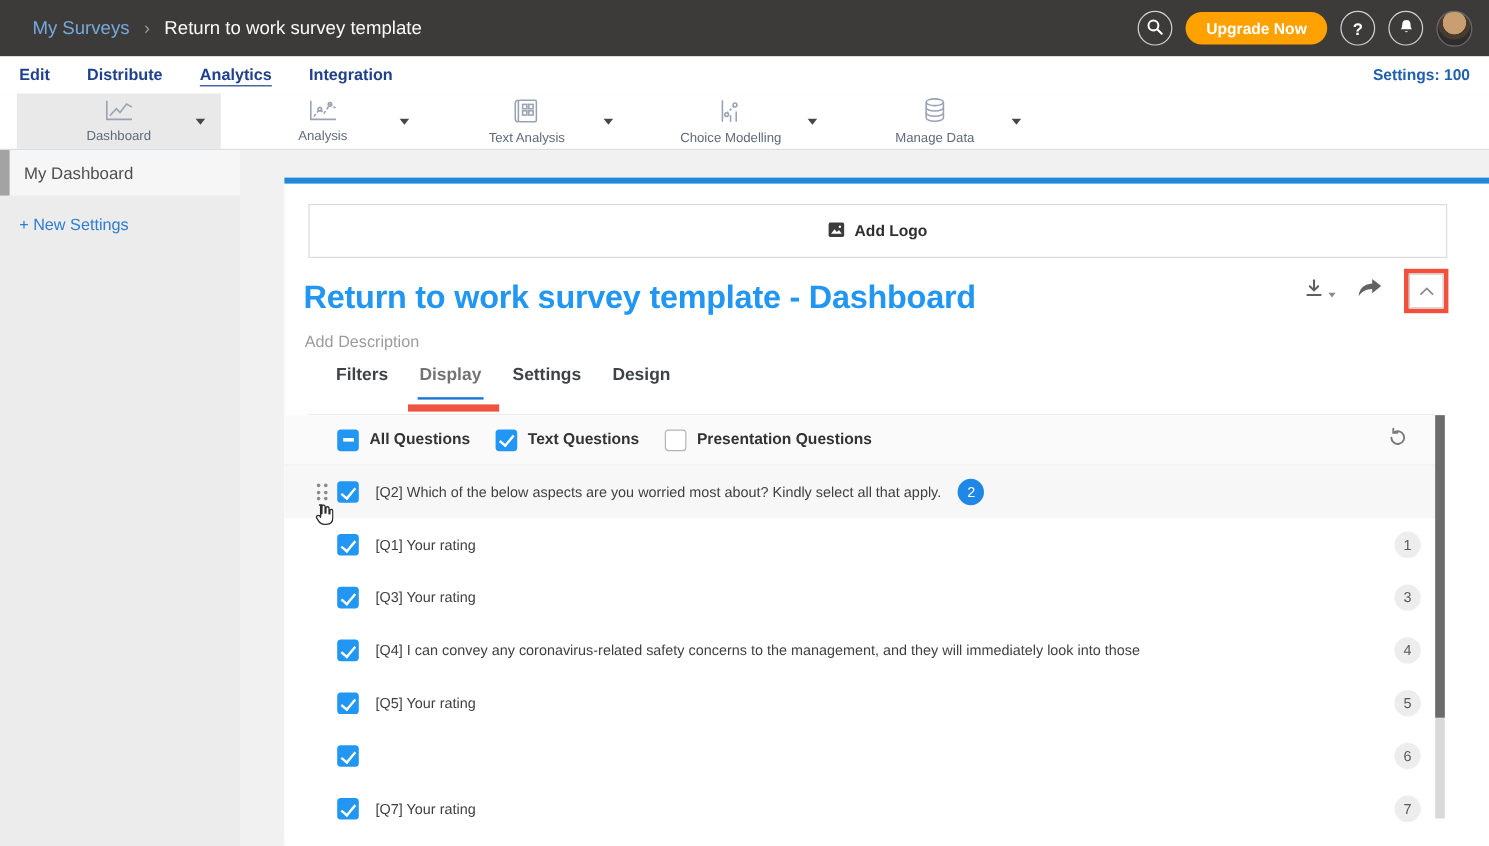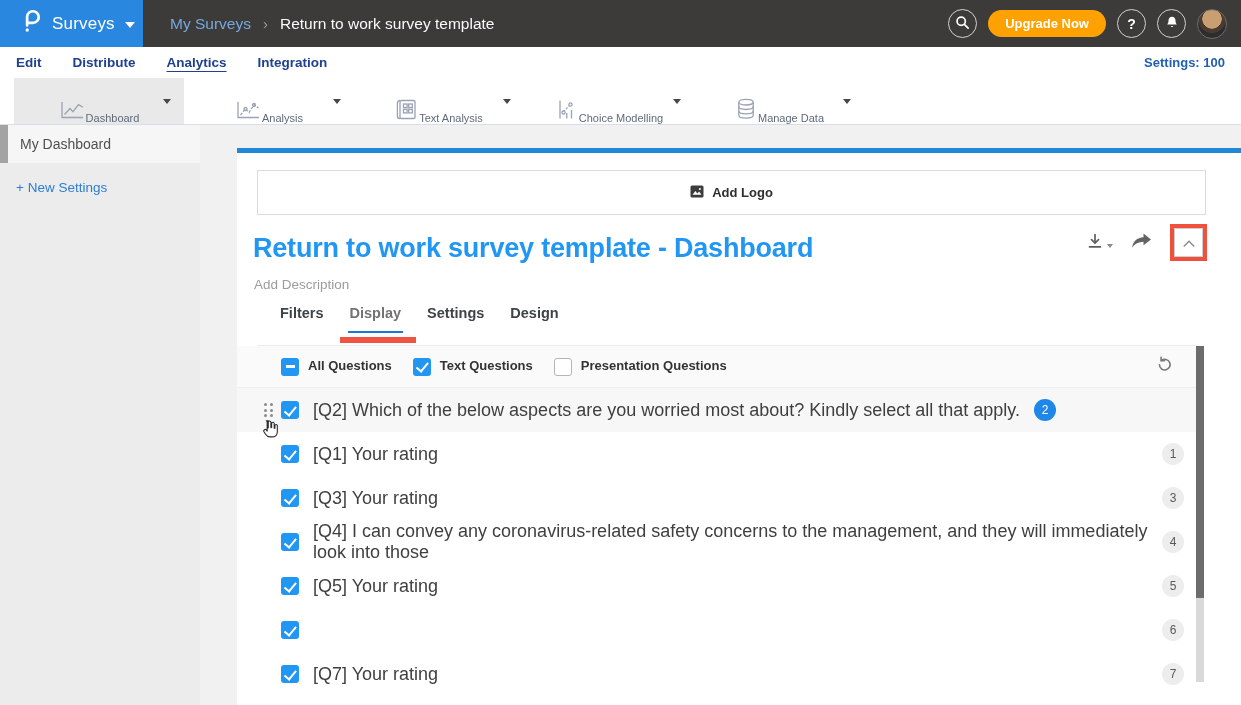--- a/index.html
+++ b/index.html
@@ -21,21 +21,21 @@
   .avatar { width:30px; height:30px; border-radius:50%; background:radial-gradient(circle at 50% 32%, #c99f72 0 40%, #4a3b30 42% 58%, #2e2c2c 60% 100%); border:1px solid #6b6b6b; cursor:pointer; }
 
   
   .subnav { position:absolute; left:0; top:47px; width:1241px; height:31px; background:#fff; display:flex; align-items:center; padding-left:16px; gap:31px; }
   .subnav-item { font-size:13.5px; font-weight:700; color:#20418f; cursor:pointer; }
   .subnav-item.active { text-decoration:underline; text-underline-offset:4px; }
   .responses { margin-left:auto; margin-right:16px; font-size:13px; font-weight:700; color:#2160ae; }
 
   
   .toolbar { position:absolute; left:0; top:78px; width:1241px; height:47px; background:#fff; border-bottom:1px solid #d7dee8; display:flex; padding-left:14px; }
-  .tb-cell { width:170px; height:46px; position:relative; display:flex; flex-direction:row; align-items:flex-end; justify-content:center; cursor:pointer; }
+  .tb-cell { width:170px; height:46px; position:relative; display:flex; flex-direction:column; align-items:center; justify-content:center; cursor:pointer; }
   .tb-cell.active { background:#e9e9e9; }
   .tb-label { font-size:11px; color:#5f6a7a; margin-top:1px; }
   .tb-caret { position:absolute; right:13px; top:21px; width:0; height:0; border-left:4.5px solid transparent; border-right:4.5px solid transparent; border-top:5px solid #474747; }
   .tb-ic { stroke:#99a3b4; fill:none; stroke-width:1.3; }
 
   
   .sidebar { position:absolute; left:0; top:125px; width:200px; height:580px; background:#ececec; }
   .sb-active { height:38px; background:#f6f6f6; border-left:8px solid #a3a3a3; display:flex; align-items:center; padding-left:12px; font-size:14px; color:#4f4f4f; cursor:pointer; }
   .sb-new { margin:17px 0 0 16px; color:#2d7dd2; font-size:13.5px; cursor:pointer; }
 
@@ -69,45 +69,35 @@
   .cb-checked::after { content:""; position:absolute; left:6px; top:2.6px; width:5px; height:9.5px; border:solid #fff; border-width:0 2.4px 2.4px 0; transform:rotate(40deg); }
   .cb-ind { background:#2196f3; }
   .cb-ind::after { content:""; position:absolute; left:4.5px; top:7.6px; width:9px; height:2.6px; background:#fff; }
   .cb-un { background:#fff; border:1.5px solid #b5b5b5; }
 
   .qrow { height:44px; display:flex; align-items:center; padding:0 12px 0 27px; background:#fff; }
   .qrow.selected { background:#f7f7f7; }
   .handle { width:17px; flex:none; display:flex; align-items:center; }
   .dots { display:grid; grid-template-columns:3px 3px; gap:2.5px; cursor:grab; }
   .dots i { width:3px; height:3px; background:#8a8a8a; border-radius:50%; }
-  .qtext { font-size:18px; color:#3f3f3f; margin-left:14px; }
+  .qtext { font-size:12px; color:#3f3f3f; margin-left:14px; }
   .badge { width:22px; height:22px; border-radius:50%; background:#ededed; color:#5a5a5a; font-size:12px; display:flex; align-items:center; justify-content:center; margin-left:auto; flex:none; }
   .badge.blue { background:#1f87e8; color:#fff; margin-left:14px; }
 
   .scroll-track { position:absolute; left:959px; top:193px; width:8px; height:336px; background:#d9d9d9; }
   .scroll-thumb { position:absolute; left:0; top:0; width:8px; height:252px; background:#6c6c6c; }
 
   .cursor-hand { position:absolute; left:23px; top:266px; pointer-events:none; }
 </style>
 </head>
 <body>
 
 <div class="stage">
 
   <div class="hdr">
-    <div class="brand">
-      <span>
-        <svg width="21" height="28" viewBox="0 0 24 30">
-            <path d="M7 19 V9 a6.3 6.3 0 0 1 6.3-6.3 h.4 a6.6 6.6 0 0 1 0 13.2 H7" fill="none" stroke="#fff" stroke-width="3.1" stroke-linecap="round"></path>
-            <rect x="5.4" y="22.5" width="3.4" height="3.4" rx="1" fill="#fff"></rect>
-          </svg>
-      </span>
-      <span class="brand-name">Surveys</span>
-      <span class="caret-dn-w"></span>
-    </div>
     <div class="crumbs">
       <span class="crumb-parent">My Surveys</span>
       <span class="crumb-sep">›</span>
       <span class="crumb-current">Return to work survey template</span>
     </div>
     <div class="hdr-right">
       <div class="circle-btn">
         <span>
           <svg width="15" height="15" viewBox="0 0 16 16" fill="none" stroke="#fff" stroke-width="1.8">
               <circle cx="6.6" cy="6.6" r="4.4"></circle>

